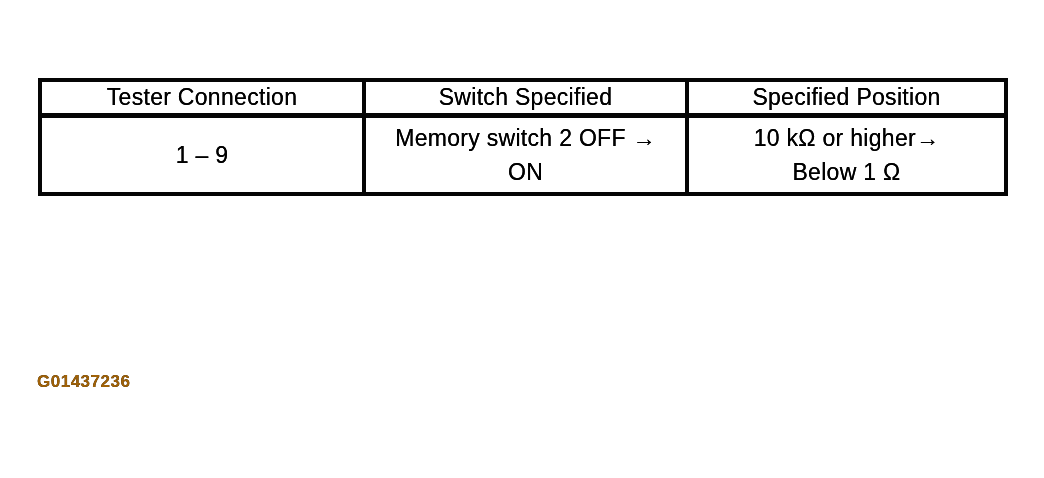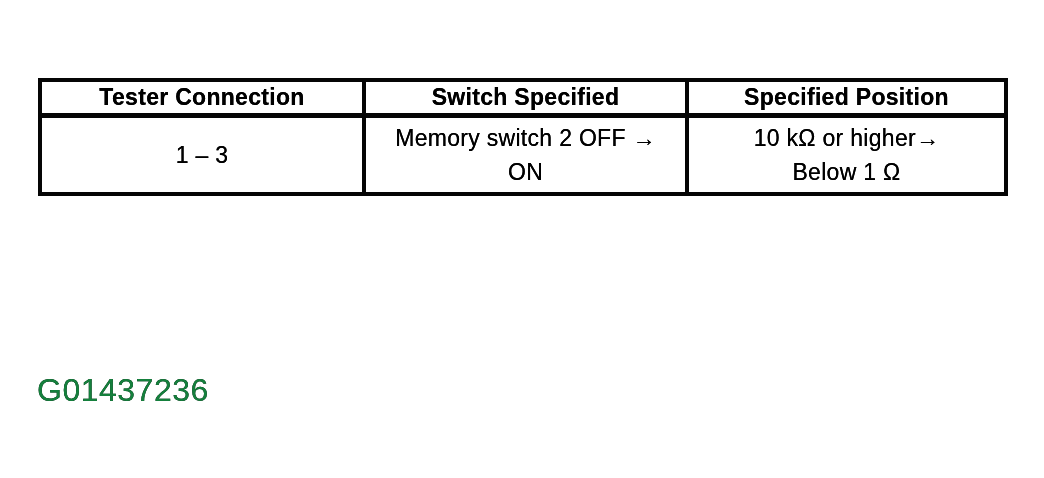--- a/index.html
+++ b/index.html
@@ -37,36 +37,36 @@
     font-size: 23px;
     font-weight: 400;
     color: #000000;
     
     text-shadow: 0 0 0.6px #000000;
     letter-spacing: 0.3px;
   }
   .spec-table thead th {
     height: 31px;
     border-bottom-width: 5px;
-    font-weight: 700;
+    font-weight: 400;
   }
   .spec-table tbody td {
     height: 74px;
     line-height: 1.5;
     white-space: pre-line;
   }
   .figure-code {
     position: absolute;
     left: 37px;
     top: 372px;
-    font-size: 32px;
-    font-weight: 400;
+    font-size: 17px;
+    font-weight: 700;
     letter-spacing: 0.5px;
     text-shadow: 0 0 0.6px #000000;
-    color: #15803d;
+    color: #a16207;
   }
 </style>
 </head>
 <body>
 
 <div class="page">
 
   <table class="spec-table">
     <colgroup>
       <col style="width: 324px">
@@ -75,21 +75,21 @@
     </colgroup>
     <thead>
       <tr>
         <th>Tester Connection</th>
         <th>Switch Specified</th>
         <th>Specified Position</th>
       </tr>
     </thead>
     <tbody>
       <tr>
-        <td>1 – 3</td>
+        <td>1 – 9</td>
         <td>Memory switch 2 OFF →
 ON</td>
         <td>10 kΩ or higher→
 Below 1 Ω</td>
       </tr>
     </tbody>
   </table>
 
   <div class="figure-code">G01437236</div>
 

